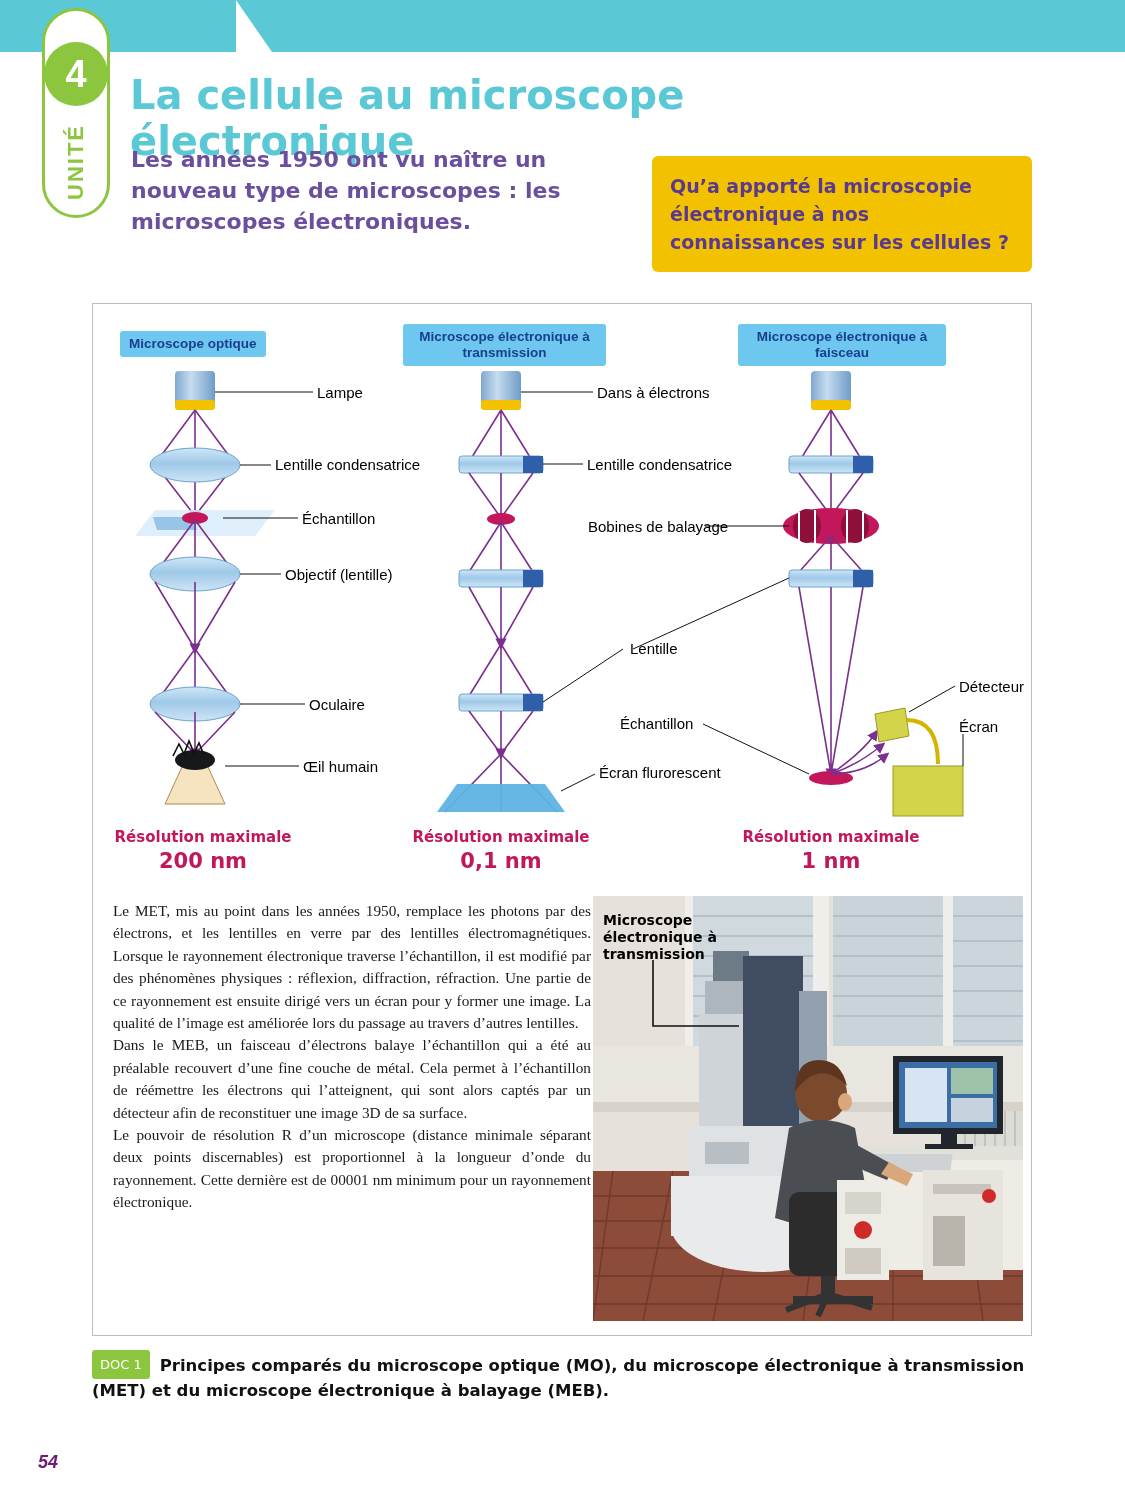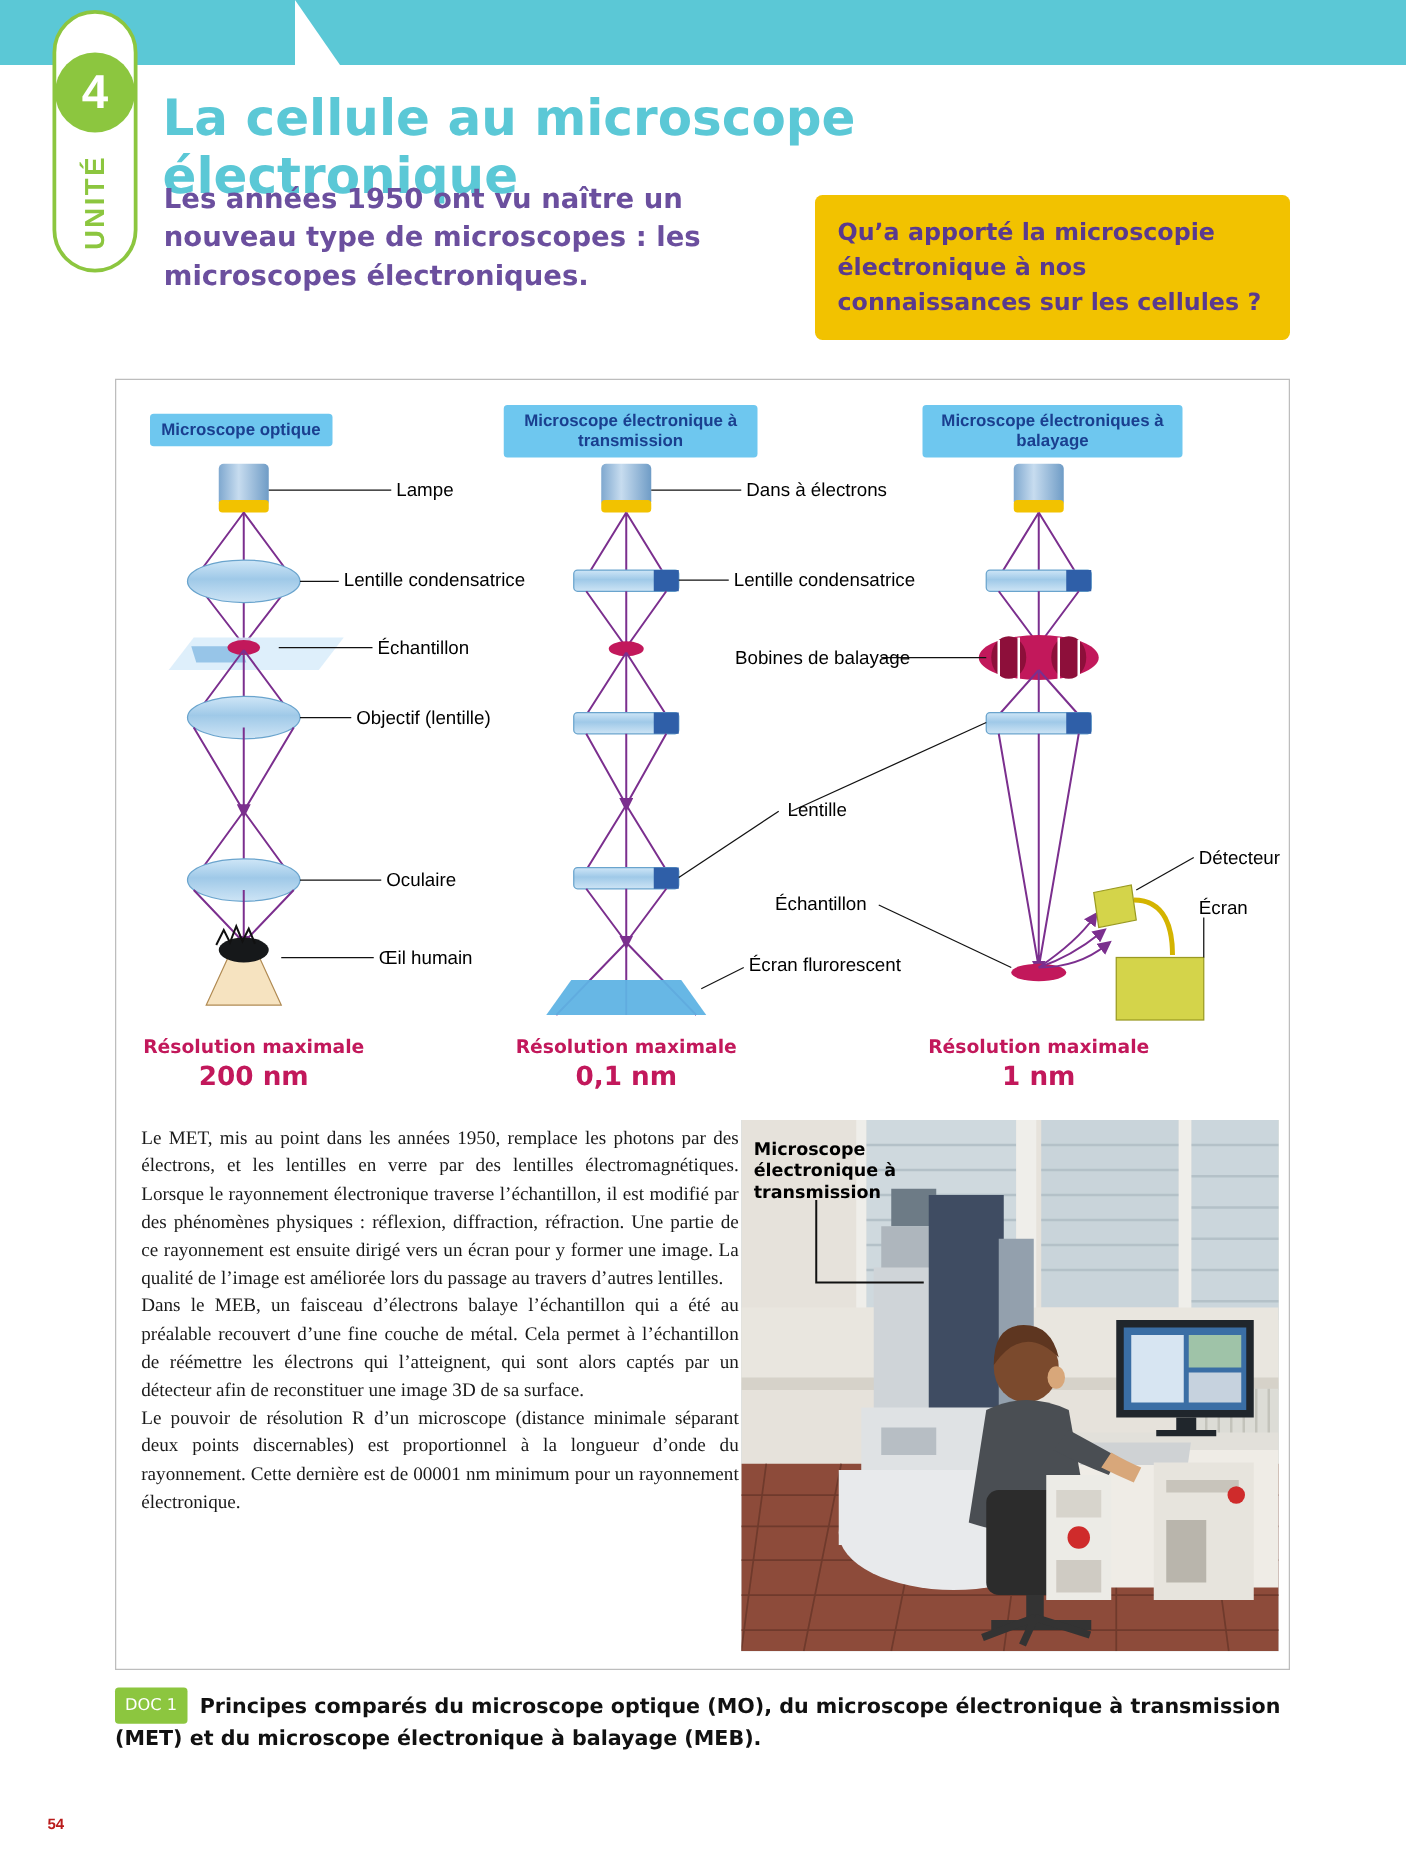--- a/index.html
+++ b/index.html
@@ -83,21 +83,21 @@
   
   .doc-caption{
     position:absolute;left:92px;top:1350px;width:940px;font-size:16.5px;font-weight:bold;color:#111;
     line-height:23px;font-family:"DejaVu Sans", sans-serif;
   }
   .doc-badge{
     display:inline-block;background:#8cc63f;color:#fff;font-size:13px;font-weight:normal;
     padding:3px 8px;border-radius:3px;margin-right:10px;vertical-align:2px;
   }
   .page-num{
-    position:absolute;left:38px;top:1452px;color:#b91c1c;font-size:12px;font-weight:bold;
+    position:absolute;left:38px;top:1452px;color:#701a75;font-size:18px;font-weight:bold;font-style:italic;
   }
 </style>
 </head>
 <body>
 
 <div class="band-wrap">
   <div class="band-main"></div>
   <div class="band-right"></div>
 </div>
 
@@ -106,21 +106,21 @@
 <div class="unit-label">UNITÉ</div>
 
 <div class="title">La cellule au microscope électronique</div>
 <div class="intro">Les années 1950 ont vu naître un nouveau type de microscopes : les microscopes électroniques.</div>
 <div class="question-box">Qu’a apporté la microscopie électronique à nos connaissances sur les cellules ?</div>
 
 <div class="doc-frame">
 
   <div class="col-tag tag1">Microscope optique</div>
   <div class="col-tag tag2">Microscope électronique à transmission</div>
-  <div class="col-tag tag3">Microscope électroniques à balayage</div>
+  <div class="col-tag tag3">Microscope électronique à faisceau</div>
 
   <svg class="schema" viewBox="0 0 938 590">
     <defs>
       <linearGradient id="lens" x1="0" y1="0" x2="0" y2="1">
         <stop offset="0%" stop-color="#cfe6f7"></stop>
         <stop offset="45%" stop-color="#9fc9e8"></stop>
         <stop offset="100%" stop-color="#cde4f5"></stop>
       </linearGradient>
       <linearGradient id="tube" x1="0" y1="0" x2="1" y2="0">
         <stop offset="0%" stop-color="#7fa8cf"></stop>

